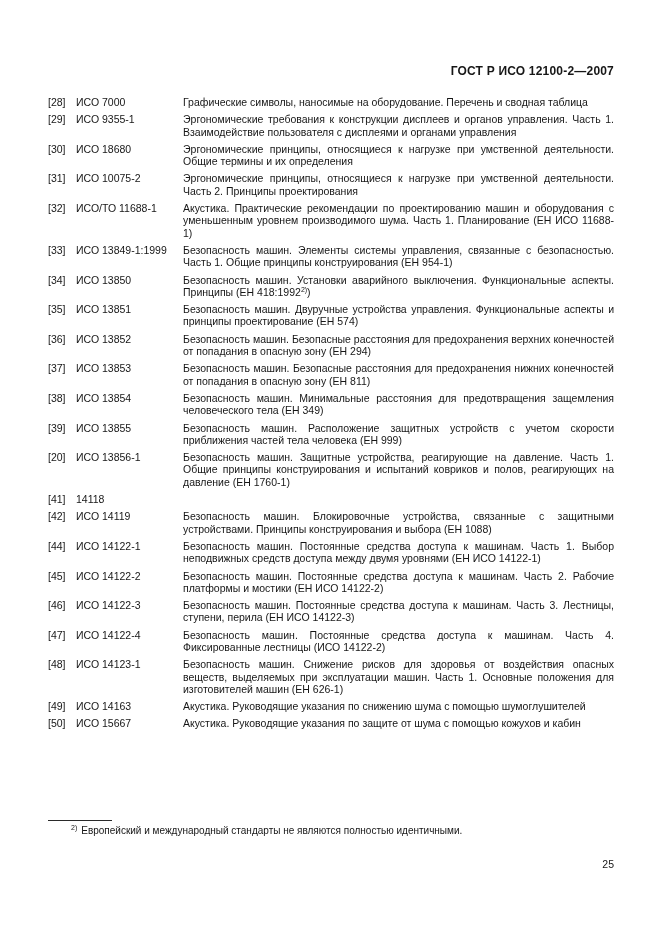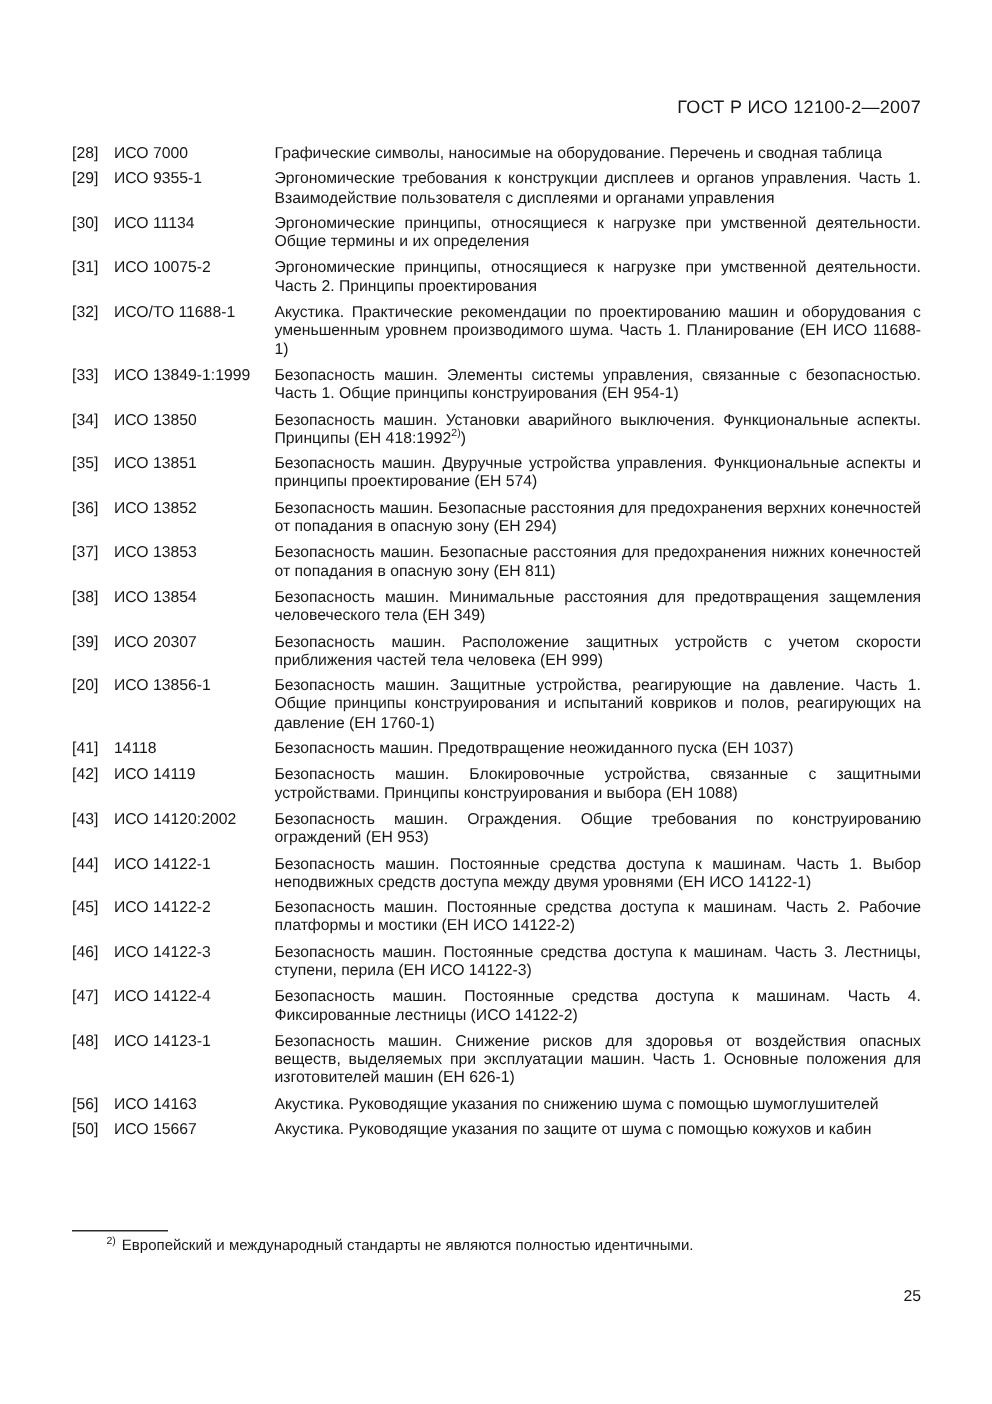--- a/index.html
+++ b/index.html
@@ -14,21 +14,21 @@
     background: #ffffff;
     font-family: "Liberation Sans", sans-serif;
     color: #161616;
     overflow: hidden;
   }
   .doc-header {
     position: absolute;
     top: 64px;
     right: 47px;
     font-size: 12px;
-    font-weight: normal;
+    font-weight: bold;
     letter-spacing: 0.2px;
     white-space: nowrap;
   }
   .ref-list {
     position: absolute;
     top: 96px;
     left: 48px;
     width: 566px;
     font-size: 10.5px;
     line-height: 12.3px;
@@ -96,21 +96,21 @@
       <div class="ref-cell"><span class="ref-num">[28]</span><span class="ref-code">ИСО 7000</span></div>
       <div class="desc-cell">Графические символы, наносимые на оборудование. Перечень и сводная таблица</div>
     </div>
 
     <div class="ref-entry">
       <div class="ref-cell"><span class="ref-num">[29]</span><span class="ref-code">ИСО 9355-1</span></div>
       <div class="desc-cell">Эргономические требования к конструкции дисплеев и органов управления. Часть 1. Взаимодействие пользователя с дисплеями и органами управления</div>
     </div>
 
     <div class="ref-entry">
-      <div class="ref-cell"><span class="ref-num">[30]</span><span class="ref-code">ИСО 11134</span></div>
+      <div class="ref-cell"><span class="ref-num">[30]</span><span class="ref-code">ИСО 18680</span></div>
       <div class="desc-cell">Эргономические принципы, относящиеся к нагрузке при умственной деятельности. Общие термины и их определения</div>
     </div>
 
     <div class="ref-entry">
       <div class="ref-cell"><span class="ref-num">[31]</span><span class="ref-code">ИСО 10075-2</span></div>
       <div class="desc-cell">Эргономические принципы, относящиеся к нагрузке при умственной деятельности. Часть 2. Принципы проектирования</div>
     </div>
 
     <div class="ref-entry">
       <div class="ref-cell"><span class="ref-num">[32]</span><span class="ref-code">ИСО/ТО 11688-1</span></div>
@@ -141,43 +141,38 @@
       <div class="ref-cell"><span class="ref-num">[37]</span><span class="ref-code">ИСО 13853</span></div>
       <div class="desc-cell">Безопасность машин. Безопасные расстояния для предохранения нижних конечностей от попадания в опасную зону (ЕН 811)</div>
     </div>
 
     <div class="ref-entry">
       <div class="ref-cell"><span class="ref-num">[38]</span><span class="ref-code">ИСО 13854</span></div>
       <div class="desc-cell">Безопасность машин. Минимальные расстояния для предотвращения защемления человеческого тела (ЕН 349)</div>
     </div>
 
     <div class="ref-entry">
-      <div class="ref-cell"><span class="ref-num">[39]</span><span class="ref-code">ИСО 20307</span></div>
+      <div class="ref-cell"><span class="ref-num">[39]</span><span class="ref-code">ИСО 13855</span></div>
       <div class="desc-cell">Безопасность машин. Расположение защитных устройств с учетом скорости приближения частей тела человека (ЕН 999)</div>
     </div>
 
     <div class="ref-entry">
       <div class="ref-cell"><span class="ref-num">[20]</span><span class="ref-code">ИСО 13856-1</span></div>
       <div class="desc-cell">Безопасность машин. Защитные устройства, реагирующие на давление. Часть 1. Общие принципы конструирования и испытаний ковриков и полов, реагирующих на давление (ЕН 1760-1)</div>
     </div>
 
     <div class="ref-entry">
       <div class="ref-cell"><span class="ref-num">[41]</span><span class="ref-code">14118</span></div>
-      <div class="desc-cell">Безопасность машин. Предотвращение неожиданного пуска (ЕН 1037)</div>
     </div>
 
     <div class="ref-entry">
       <div class="ref-cell"><span class="ref-num">[42]</span><span class="ref-code">ИСО 14119</span></div>
       <div class="desc-cell">Безопасность машин. Блокировочные устройства, связанные с защитными устройствами. Принципы конструирования и выбора (ЕН 1088)</div>
     </div>
 
-    <div class="ref-entry">
-      <div class="ref-cell"><span class="ref-num">[43]</span><span class="ref-code">ИСО 14120:2002</span></div>
-      <div class="desc-cell">Безопасность машин. Ограждения. Общие требования по конструированию ограждений (ЕН 953)</div>
-    </div>
 
     <div class="ref-entry">
       <div class="ref-cell"><span class="ref-num">[44]</span><span class="ref-code">ИСО 14122-1</span></div>
       <div class="desc-cell">Безопасность машин. Постоянные средства доступа к машинам. Часть 1. Выбор неподвижных средств доступа между двумя уровнями (ЕН ИСО 14122-1)</div>
     </div>
 
     <div class="ref-entry">
       <div class="ref-cell"><span class="ref-num">[45]</span><span class="ref-code">ИСО 14122-2</span></div>
       <div class="desc-cell">Безопасность машин. Постоянные средства доступа к машинам. Часть 2. Рабочие платформы и мостики (ЕН ИСО 14122-2)</div>
     </div>
@@ -191,21 +186,21 @@
       <div class="ref-cell"><span class="ref-num">[47]</span><span class="ref-code">ИСО 14122-4</span></div>
       <div class="desc-cell">Безопасность машин. Постоянные средства доступа к машинам. Часть 4. Фиксированные лестницы (ИСО 14122-2)</div>
     </div>
 
     <div class="ref-entry">
       <div class="ref-cell"><span class="ref-num">[48]</span><span class="ref-code">ИСО 14123-1</span></div>
       <div class="desc-cell">Безопасность машин. Снижение рисков для здоровья от воздействия опасных веществ, выделяемых при эксплуатации машин. Часть 1. Основные положения для изготовителей машин (ЕН 626-1)</div>
     </div>
 
     <div class="ref-entry">
-      <div class="ref-cell"><span class="ref-num">[56]</span><span class="ref-code">ИСО 14163</span></div>
+      <div class="ref-cell"><span class="ref-num">[49]</span><span class="ref-code">ИСО 14163</span></div>
       <div class="desc-cell">Акустика. Руководящие указания по снижению шума с помощью шумоглушителей</div>
     </div>
 
     <div class="ref-entry">
       <div class="ref-cell"><span class="ref-num">[50]</span><span class="ref-code">ИСО 15667</span></div>
       <div class="desc-cell">Акустика. Руководящие указания по защите от шума с помощью кожухов и кабин</div>
     </div>
 
   </div>
 

